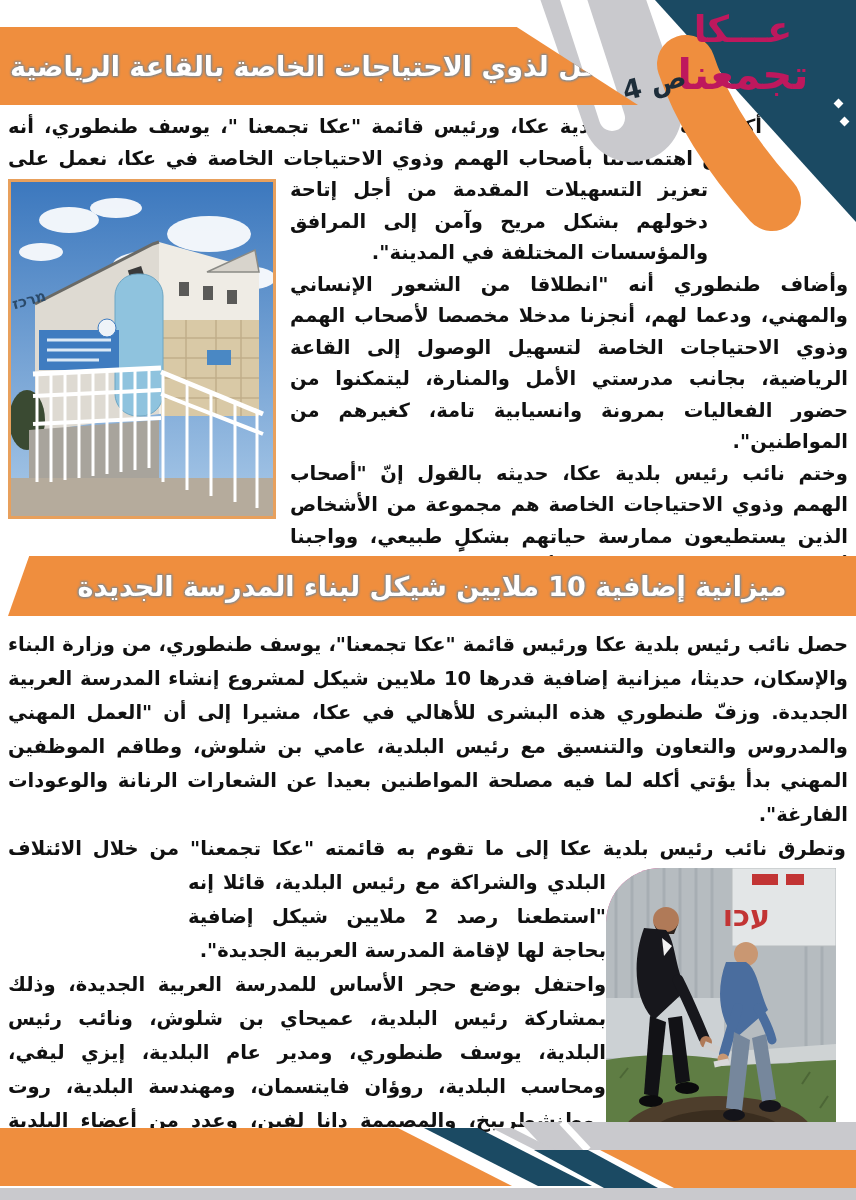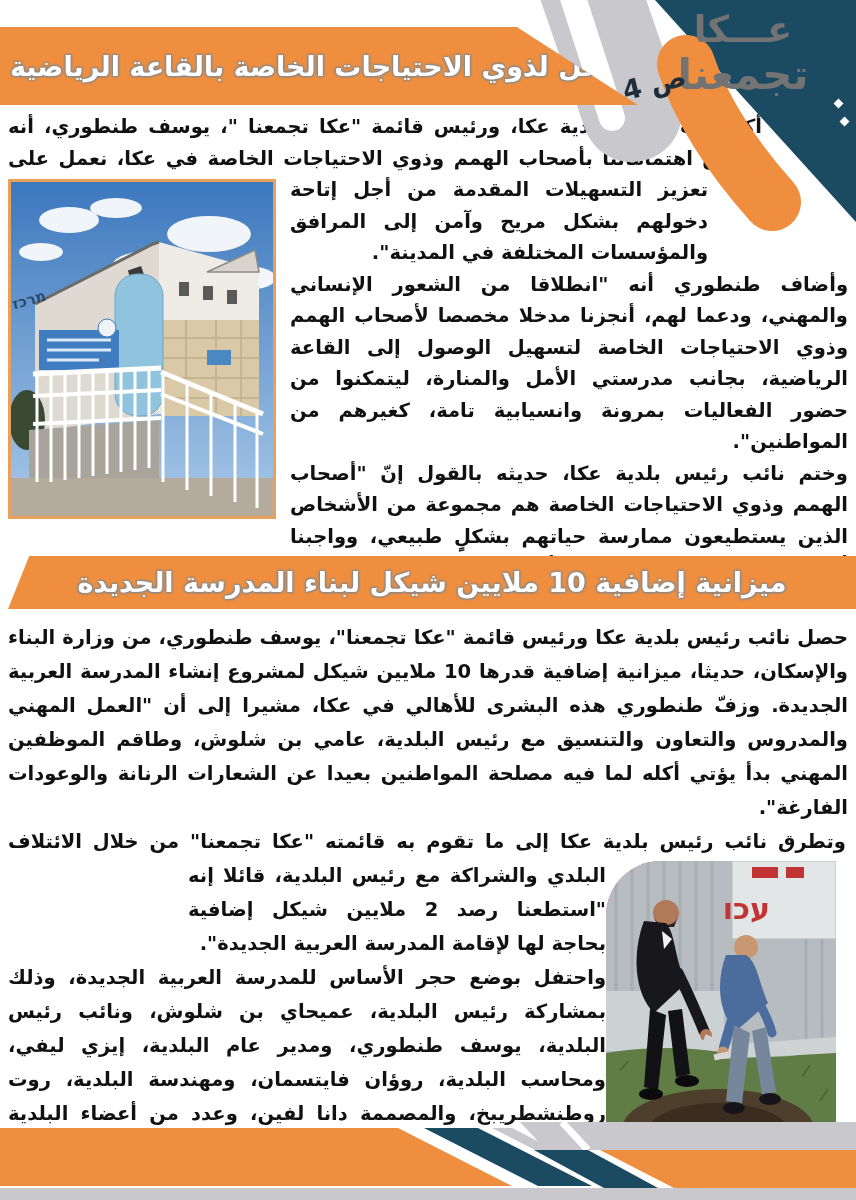--- a/index.html
+++ b/index.html
@@ -1,33 +1,33 @@
 <!DOCTYPE html>
 <html lang="ar"><head>
 <meta charset="utf-8">
 <style>
   html,body{margin:0;padding:0;background:#ffffff;}
   .page{position:relative;width:856px;height:1200px;background:#fff;overflow:hidden;
         font-family:"DejaVu Sans",sans-serif;}
   
   .corner-svg{position:absolute;top:0;right:0;width:420px;height:240px;}
   .masthead{position:absolute;top:6px;right:8px;width:210px;text-align:center;
-            color:#737373;font-weight:bold;z-index:5;}
+            color:#be185d;font-weight:bold;z-index:5;}
   .masthead .l1{font-size:37px;line-height:48px;letter-spacing:1px;}
   .masthead .l2{font-size:42px;line-height:42px;}
   .page-badge{position:absolute;left:622px;top:68px;z-index:6;direction:rtl;
               font-size:27px;font-weight:bold;color:#1d2d3a;transform:rotate(-14deg);}
   .sparkle{position:absolute;width:7px;height:7px;background:#fff;transform:rotate(45deg);z-index:5;}
   
   .banner{background:#ef8e3e;color:#fff;font-weight:bold;display:flex;
           align-items:center;justify-content:center;white-space:nowrap;
           text-shadow:1px 1px 2px #8a8a8a,-1px -1px 2px #8a8a8a,1px -1px 2px #8a8a8a,-1px 1px 2px #8a8a8a;}
   .banner1{margin-top:27px;width:632px;height:78px;font-size:27px;
            clip-path:polygon(0 0,81% 0,100% 100%,0 100%);padding-left:6px;}
-  .banner2{margin-left:8px;height:53px;font-size:27px;
+  .banner2{margin-left:8px;height:60px;font-size:27px;
            clip-path:polygon(2.5% 0,100% 0,100% 100%,0 100%);}
   
   .article{direction:rtl;text-align:justify;color:#111;font-weight:bold;overflow:hidden;
            padding:0 8px;}
   .a1{margin-top:6px;height:445px;font-size:19.5px;line-height:31.5px;}
   .a2{margin-top:12px;height:512px;font-size:19.5px;line-height:34px;}
   .article p{margin:0;}
   .sp{visibility:hidden;}
   .spR1{float:right;width:86px;height:66px;}
   .spR2{float:right;clear:right;width:140px;height:66px;}

